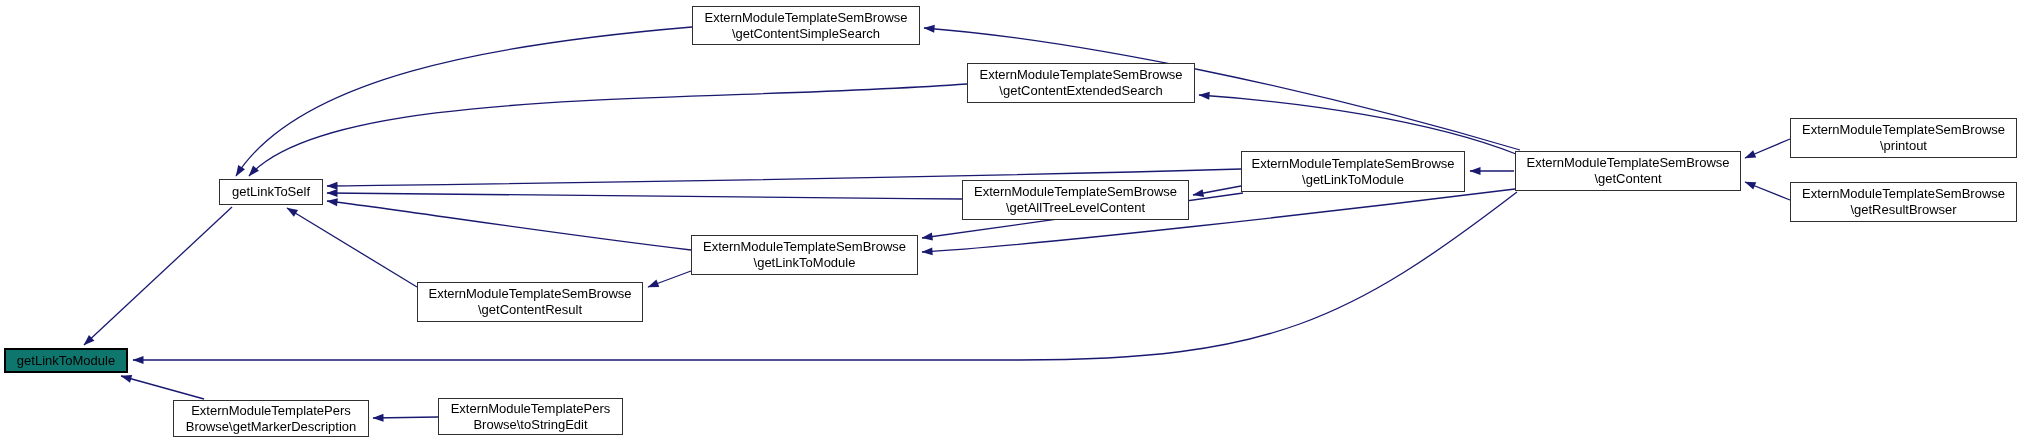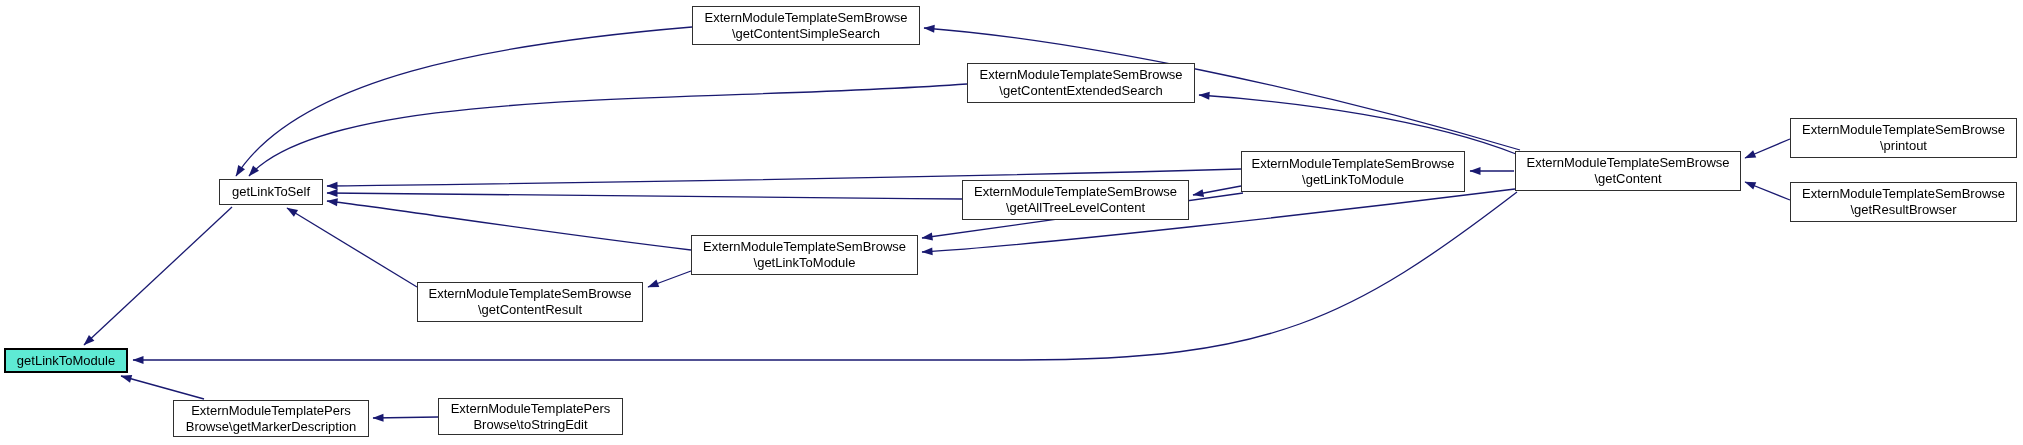--- a/index.html
+++ b/index.html
@@ -31,21 +31,21 @@
     align-items: center;
     justify-content: center;
     text-align: center;
     font-size: 13px;
     line-height: 16px;
     color: #000000;
     white-space: nowrap;
     cursor: pointer;
   }
   .node.root {
-    background: #5eead4;
+    background: #0f766e;
     border: 2px solid #000000;
   }
 </style>
 </head>
 <body>
 
 <div id="stage">
 
   <svg id="edge-layer" width="2023" height="445" viewBox="0 0 2023 445" xmlns="http://www.w3.org/2000/svg">
     <defs>

